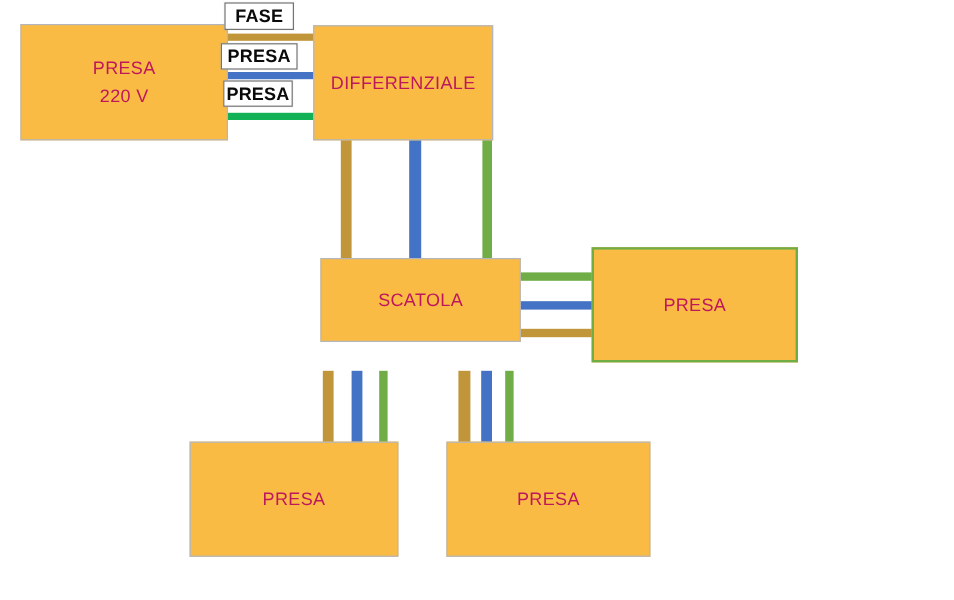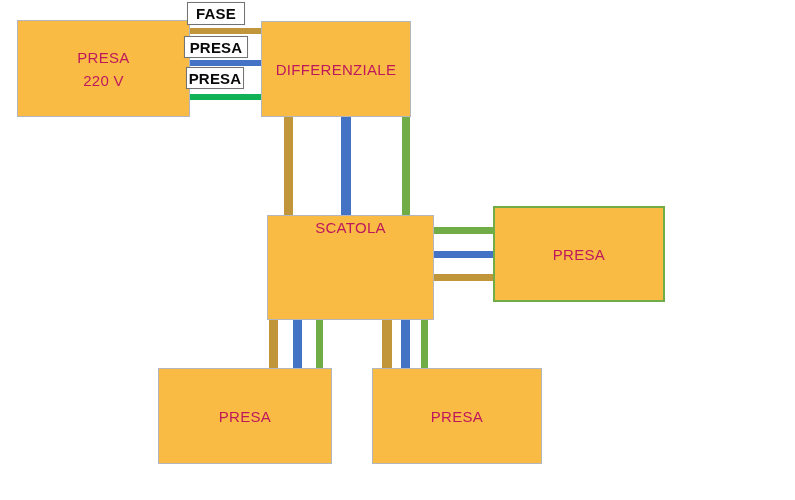--- a/index.html
+++ b/index.html
@@ -28,21 +28,21 @@
     line-height: 23px;
     letter-spacing: 0.3px;
     z-index: 2;
     box-sizing: border-box;
   }
   .box.green-border {
     border: 2px solid var(--presa-right-border);
   }
   #presa-esterna        { left: 17px;  top: 20px;  width: 173px; height: 97px; }
   #differenziale        { left: 261px; top: 21px;  width: 150px; height: 96px; }
-  #scatola-derivazione  { left: 267px; top: 215px; width: 167px; height: 105px; justify-content: space-between; }
+  #scatola-derivazione  { left: 267px; top: 215px; width: 167px; height: 70px; }
   #presa-right          { left: 493px; top: 206px; width: 172px; height: 96px; }
   #presa-bottom-left    { left: 158px; top: 368px; width: 174px; height: 96px; }
   #presa-bottom-right   { left: 372px; top: 368px; width: 170px; height: 96px; }
 
   .wire { position: absolute; z-index: 1; }
   .wire.gold  { background: var(--wire-gold); }
   .wire.blue  { background: var(--wire-blue); }
   .wire.green { background: var(--wire-green); }
   .wire.green-bright { background: var(--wire-green-bright); }
 

